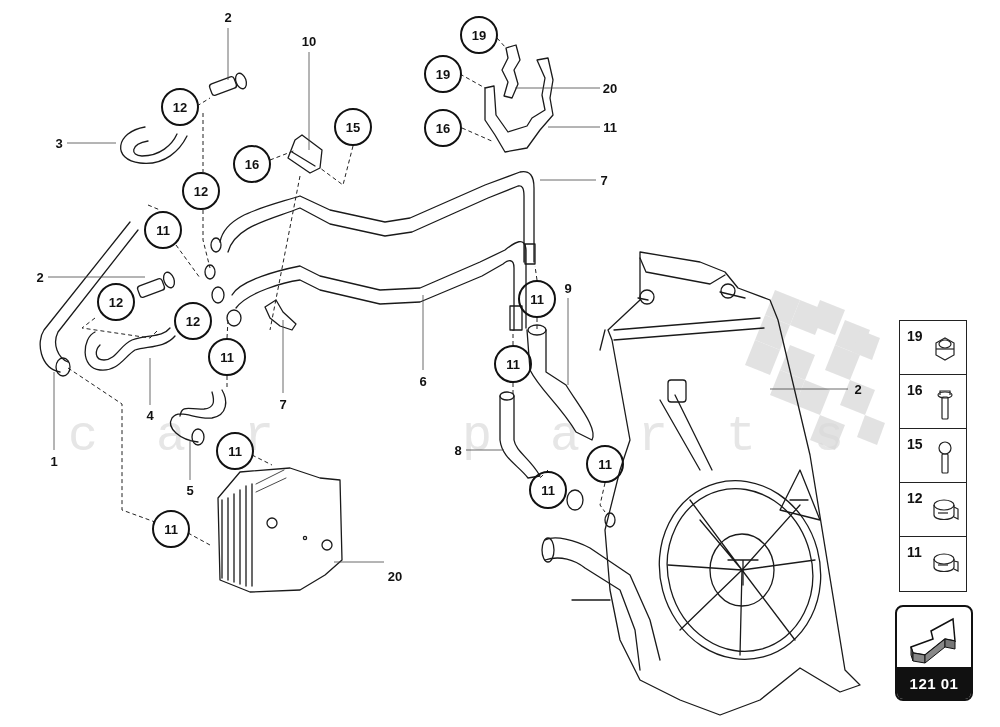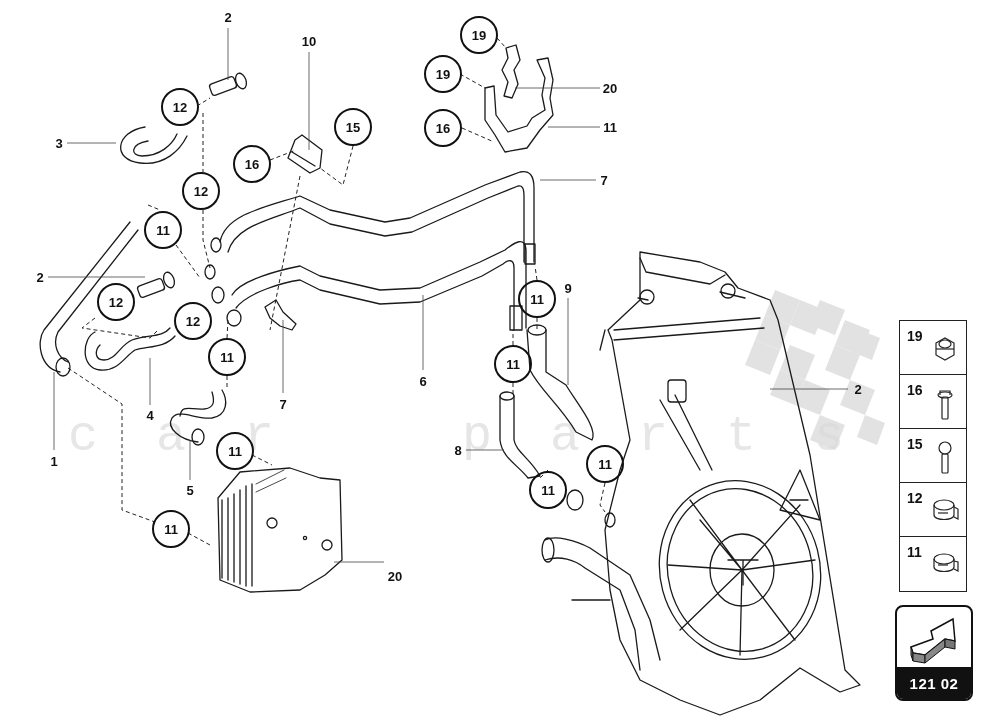--- a/index.html
+++ b/index.html
@@ -260,15 +260,15 @@
   </div>
 
   <div class="nav-tile">
     <svg class="nav-arrow" viewBox="0 0 62 54">
       <polygon points="6,34 28,26 26,18 48,6 50,28 40,26 20,42 8,40" fill="#fff" stroke="#111" stroke-width="1.5"></polygon>
       <polygon points="6,34 8,40 8,48 6,42" fill="#777" stroke="#111" stroke-width="1"></polygon>
       <polygon points="8,40 20,42 20,50 8,48" fill="#888" stroke="#111" stroke-width="1"></polygon>
       <polygon points="20,42 40,26 40,34 20,50" fill="#888" stroke="#111" stroke-width="1"></polygon>
       <polygon points="40,26 50,28 50,36 40,34" fill="#777" stroke="#111" stroke-width="1"></polygon>
     </svg>
-    <div class="nav-code">121 02</div>
+    <div class="nav-code">121 01</div>
   </div>
 </div>
 
 </body></html>

